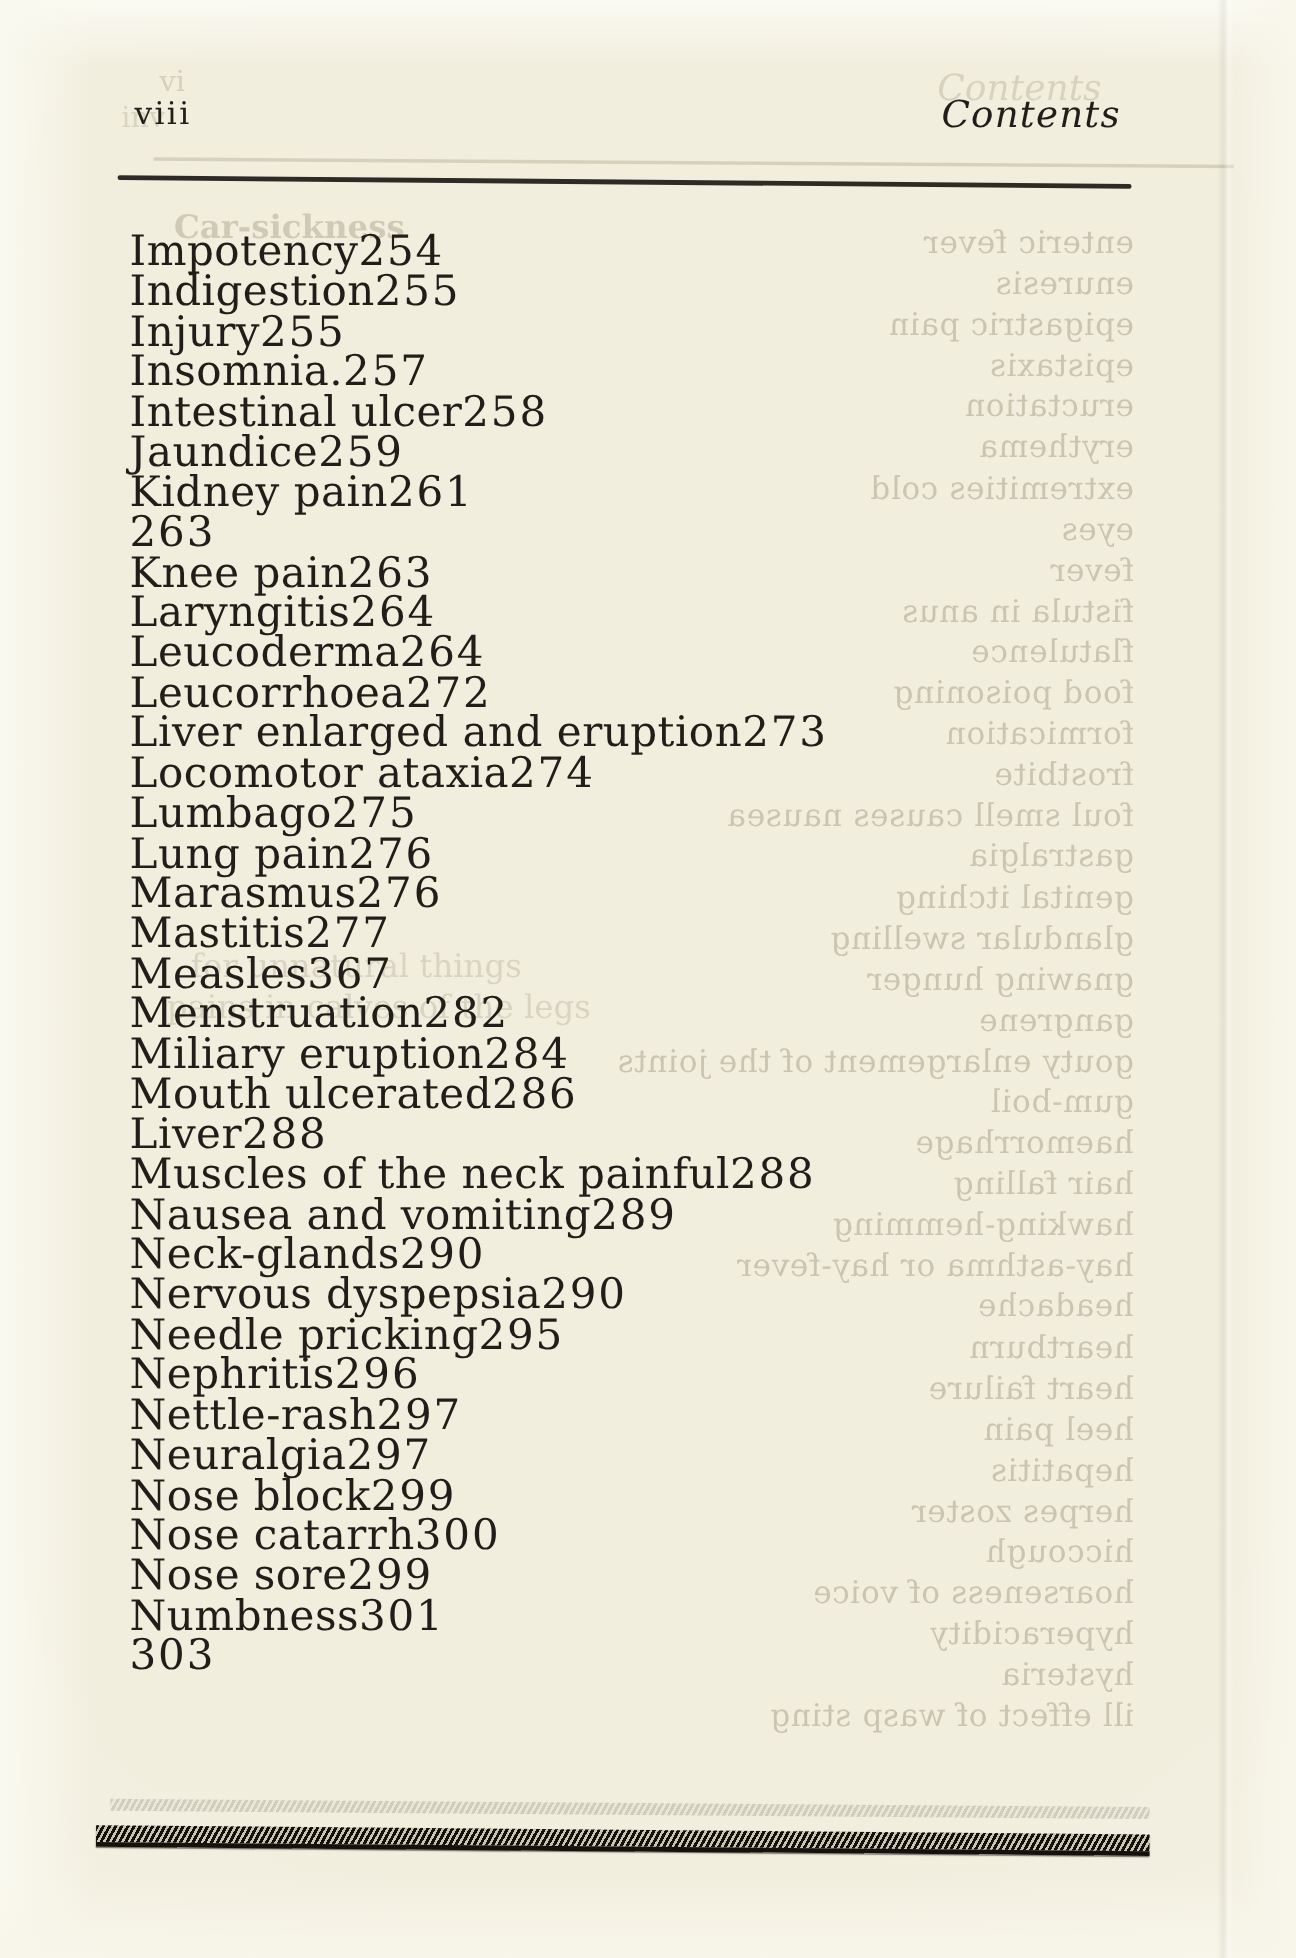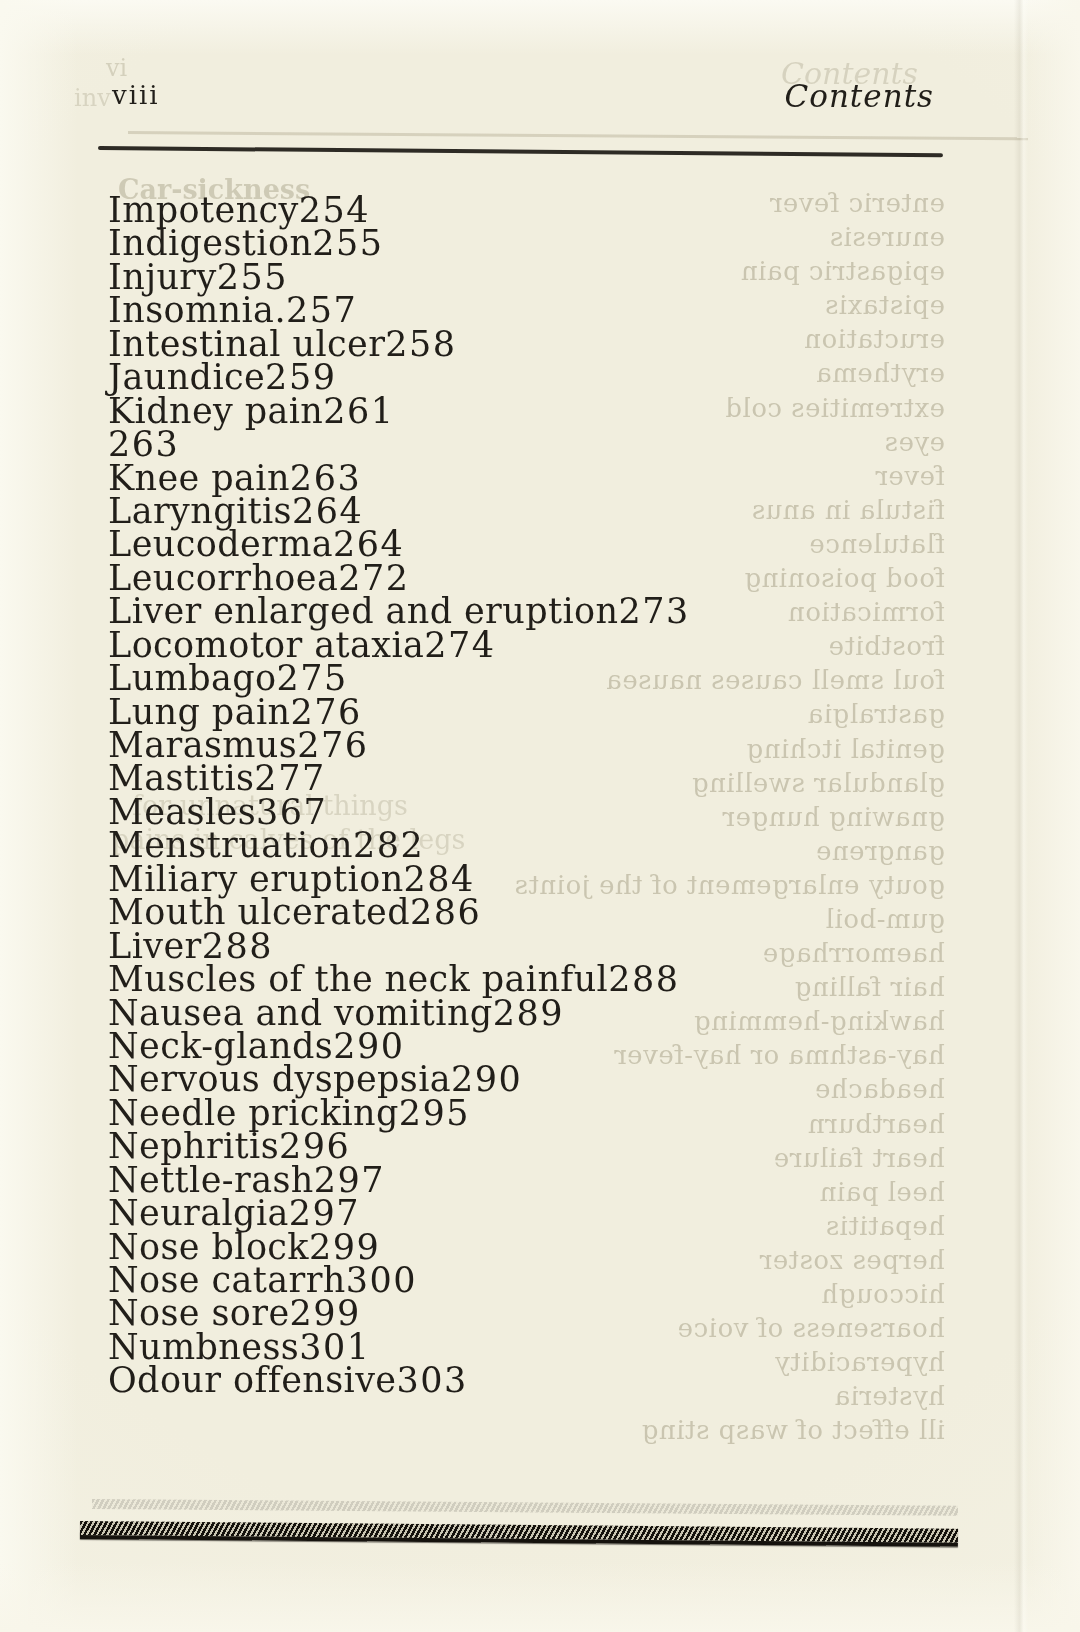--- a/index.html
+++ b/index.html
@@ -31,21 +31,21 @@
   
   .toc { position:absolute; left:108px; top:190px; width:828px; }
   .toc-row { display:flex; align-items:baseline; height:33.45px; font-size:35px; }
   .toc-row .label { letter-spacing:0.4px; white-space:nowrap; }
   .toc-row .pg { letter-spacing:1.5px; }
 
   
   .ghost-right { position:absolute; left:100px; top:188px; width:845px; color:#a09a7f; opacity:0.48; pointer-events:none; }
   .ghost-right .gline { height:34.1px; font-size:26px; white-space:nowrap; text-align:left;
                         transform:scaleX(-1); letter-spacing:0.5px; }
-  .ghost-left { position:absolute; inset:0; color:#a09a7f; pointer-events:none; }
+  .ghost-left { position:absolute; inset:0; color:#a09a7f; pointer-events:none;margin-left:27px; }
   .ghost-left .g { position:absolute; font-size:27px; opacity:0.42; white-space:nowrap; }
   .ghost-left .g:nth-of-type(1) { top:54px;  left:106px; font-size:24px; opacity:0.35; }
   .ghost-left .g:nth-of-type(2) { top:84px;  left:74px;  font-size:24px; opacity:0.30; }
   .ghost-left .g:nth-of-type(3) { top:174px; left:118px;font-weight:bold; }
   .ghost-left .g:nth-of-type(4) { top:790px; left:132px; opacity:0.30; }
   .ghost-left .g:nth-of-type(5) { top:824px; left:112px; opacity:0.30; }
   .title-ghost { position:absolute; top:56px; right:162px; font-size:30px; font-style:italic;
                  color:#a09a7f; opacity:0.32; }
 
   
@@ -328,21 +328,20 @@
       <span class="label">Nose sore</span>
       <span class="pg">299</span>
     </div>
 
     <div class="toc-row">
       <span class="label">Numbness</span>
       <span class="pg">301</span>
     </div>
 
     <div class="toc-row">
-      <span class="label">Odour offensive</span>
       <span class="pg">303</span>
     </div>
   </div>
 
 <div class="bottom-bar"></div>
 
 <div class="edge edge-top"></div>
 <div class="edge edge-left"></div>
 <div class="edge edge-right"></div>
 <div class="edge edge-bottom"></div>

